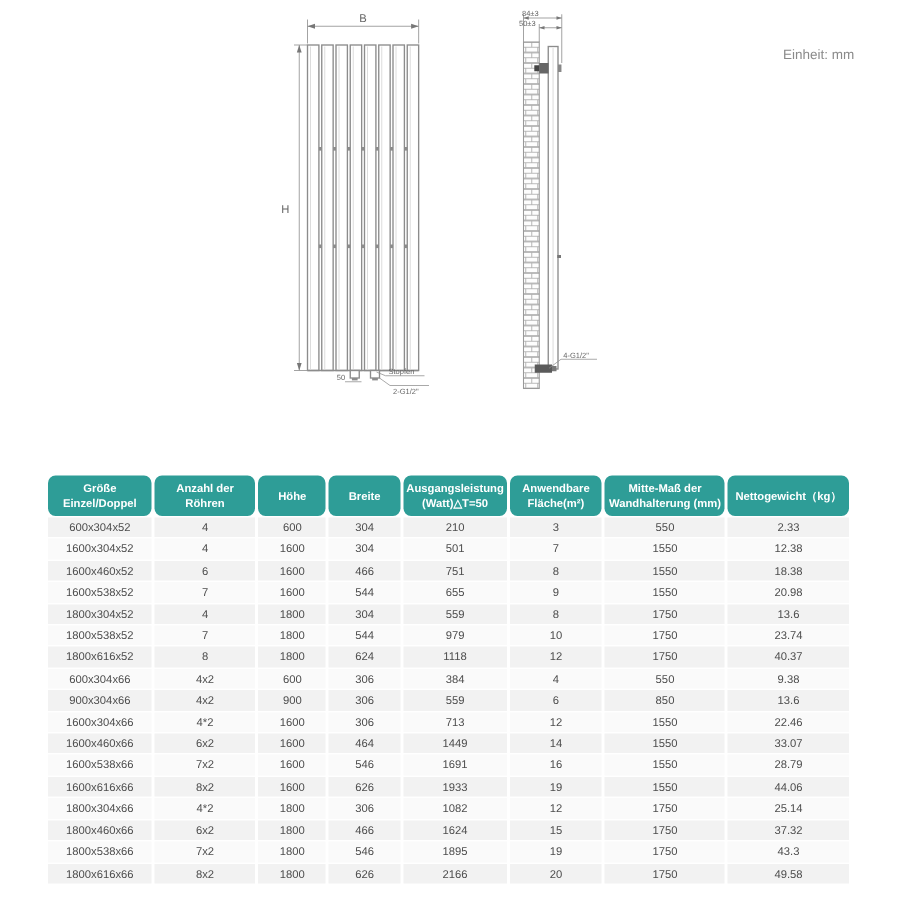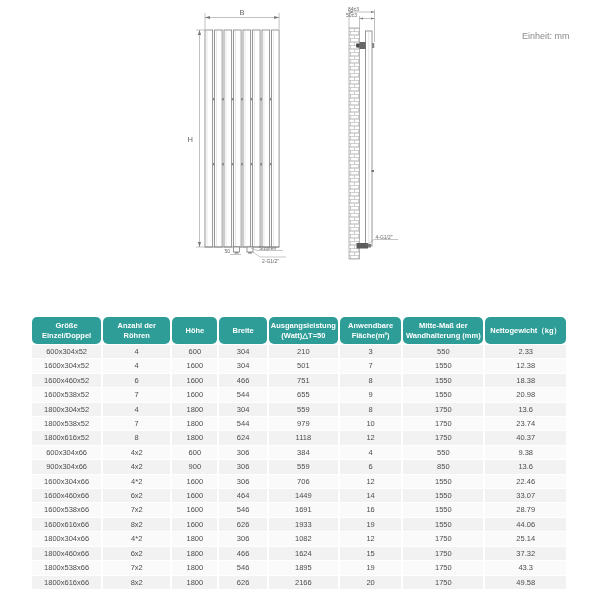--- a/index.html
+++ b/index.html
@@ -278,21 +278,21 @@
           <td>559</td>
           <td>6</td>
           <td>850</td>
           <td>13.6</td>
         </tr>
         <tr>
           <td>1600x304x66</td>
           <td>4*2</td>
           <td>1600</td>
           <td>306</td>
-          <td>706</td>
+          <td>713</td>
           <td>12</td>
           <td>1550</td>
           <td>22.46</td>
         </tr>
         <tr>
           <td>1600x460x66</td>
           <td>6x2</td>
           <td>1600</td>
           <td>464</td>
           <td>1449</td>

